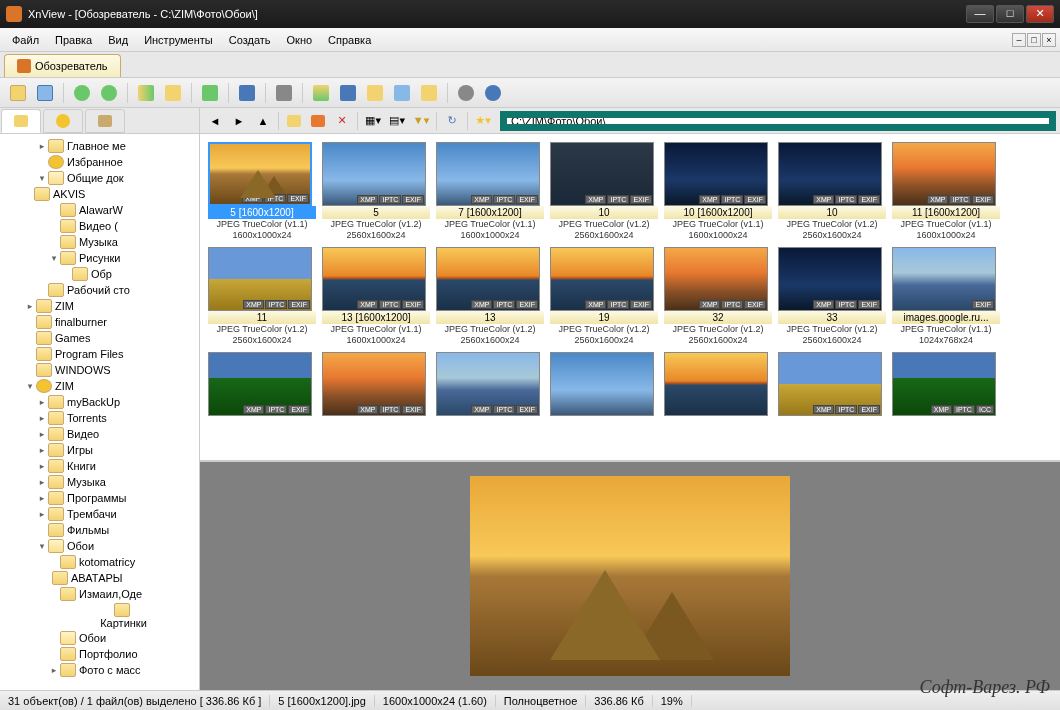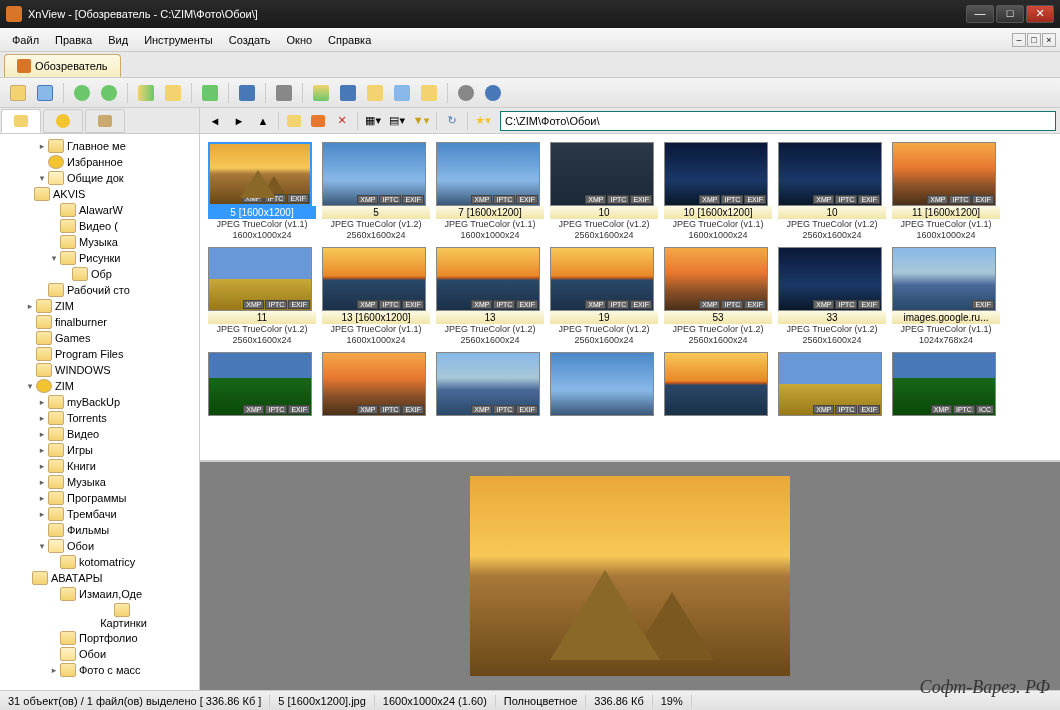--- a/index.html
+++ b/index.html
@@ -35,21 +35,21 @@
 .tree-item { display: flex; align-items: center; padding: 1px 0; cursor: pointer; white-space: nowrap; }
 .tree-item .expander { width: 12px; text-align: center; color: #666; font-size: 9px; }
 .tree-item .ficon { width: 16px; height: 14px; background: linear-gradient(#fce9a8,#f3d270); border: 1px solid #c9a96e; border-radius: 2px; margin-right: 3px; flex-shrink: 0; }
 .tree-item .ficon.open { background: linear-gradient(#fff3c8,#fae090); }
 .tree-item .ficon.star { background: #f4c430; border-radius: 50%; }
 
 .content { flex: 1; display: flex; flex-direction: column; background: #fff; }
 .navbar { height: 26px; background: #e8e8e8; border-bottom: 1px solid #ccc; display: flex; align-items: center; padding: 0 4px; gap: 2px; }
 .navbar .nbtn { width: 22px; height: 22px; display: flex; align-items: center; justify-content: center; cursor: pointer; border: 1px solid transparent; border-radius: 2px; }
 .navbar .nsep { width: 1px; height: 18px; background: #ccc; margin: 0 2px; }
-.navbar input { flex: 1; height: 20px; border: 1px solid #0f766e; padding: 0 4px; margin-left: 4px; }
+.navbar input { flex: 1; height: 20px; border: 7px solid #0f766e; padding: 0 4px; margin-left: 4px; }
 
 .thumbs { flex: 1; overflow: auto; padding: 8px; background: #fff; }
 .thumb-row { display: flex; gap: 6px; margin-bottom: 6px; }
 .thumb { width: 108px; text-align: center; }
 .thumb-img { width: 104px; height: 64px; border: 1px solid #888; position: relative; background: #555; }
 .thumb.selected .thumb-img { border: 2px solid #3399ff; }
 .thumb-badges { position: absolute; bottom: 1px; right: 1px; display: flex; gap: 1px; }
 .badge { background: #666; color: #fff; font-size: 7px; padding: 0 2px; border: 1px solid #444; }
 .thumb-name { background: linear-gradient(#fdfae6,#f0e5a8); padding: 1px; font-size: 10px; overflow: hidden; white-space: nowrap; text-overflow: ellipsis; }
 .thumb.selected .thumb-name { background: #3399ff; color: #fff; }
@@ -319,44 +319,44 @@
         <div class="tree-item" style="padding-left: 36px;">
           <span class="expander">▾</span>
           <span class="ficon open"></span>
           <span>Обои</span>
         </div>
         <div class="tree-item" style="padding-left: 48px;">
           <span class="expander"></span>
           <span class="ficon "></span>
           <span>kotomatricy</span>
         </div>
-        <div class="tree-item" style="padding-left: 20px;">
+        <div class="tree-item" style="padding-left: 40px;">
           <span class="expander"></span>
           <span class="ficon "></span>
           <span>АВАТАРЫ</span>
         </div>
         <div class="tree-item" style="padding-left: 48px;">
           <span class="expander"></span>
           <span class="ficon "></span>
           <span>Измаил,Оде</span>
         </div>
         <div class="tree-item" style="padding-left: 48px; flex-direction: column;">
           <span class="expander"></span>
           <span class="ficon "></span>
           <span>Картинки</span>
-        </div>
-        <div class="tree-item" style="padding-left: 48px;">
-          <span class="expander"></span>
-          <span class="ficon "></span>
-          <span>Портфолио</span>
         </div>
         <div class="tree-item" style="padding-left: 48px;">
           <span class="expander"></span>
           <span class="ficon open"></span>
           <span>Обои</span>
+        </div>
+        <div class="tree-item" style="padding-left: 48px;">
+          <span class="expander"></span>
+          <span class="ficon "></span>
+          <span>Портфолио</span>
         </div>
         <div class="tree-item" style="padding-left: 48px;">
           <span class="expander">▸</span>
           <span class="ficon "></span>
           <span>Фото с масс</span>
         </div>
       </div>
   </div>
 
   <div class="content">
@@ -520,21 +520,21 @@
             <div class="thumb-info">2560x1600x24</div>
           </div>
           <div class="thumb">
             <div class="thumb-img sky-sunset">
               <div class="thumb-badges">
                 <span class="badge">XMP</span>
                 <span class="badge">IPTC</span>
                 <span class="badge">EXIF</span>
               </div>
             </div>
-            <div class="thumb-name">53</div>
+            <div class="thumb-name">32</div>
             <div class="thumb-info">JPEG TrueColor (v1.2)</div>
             <div class="thumb-info">2560x1600x24</div>
           </div>
           <div class="thumb">
             <div class="thumb-img sky-night">
               <div class="thumb-badges">
                 <span class="badge">XMP</span>
                 <span class="badge">IPTC</span>
                 <span class="badge">EXIF</span>
               </div>

